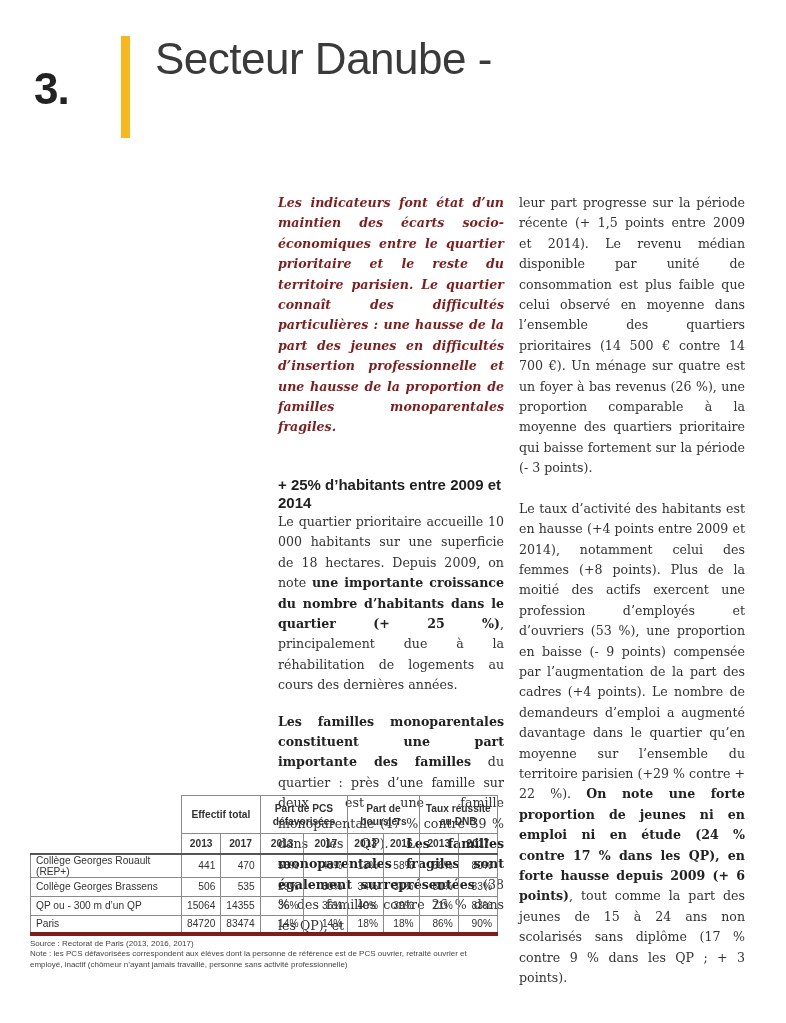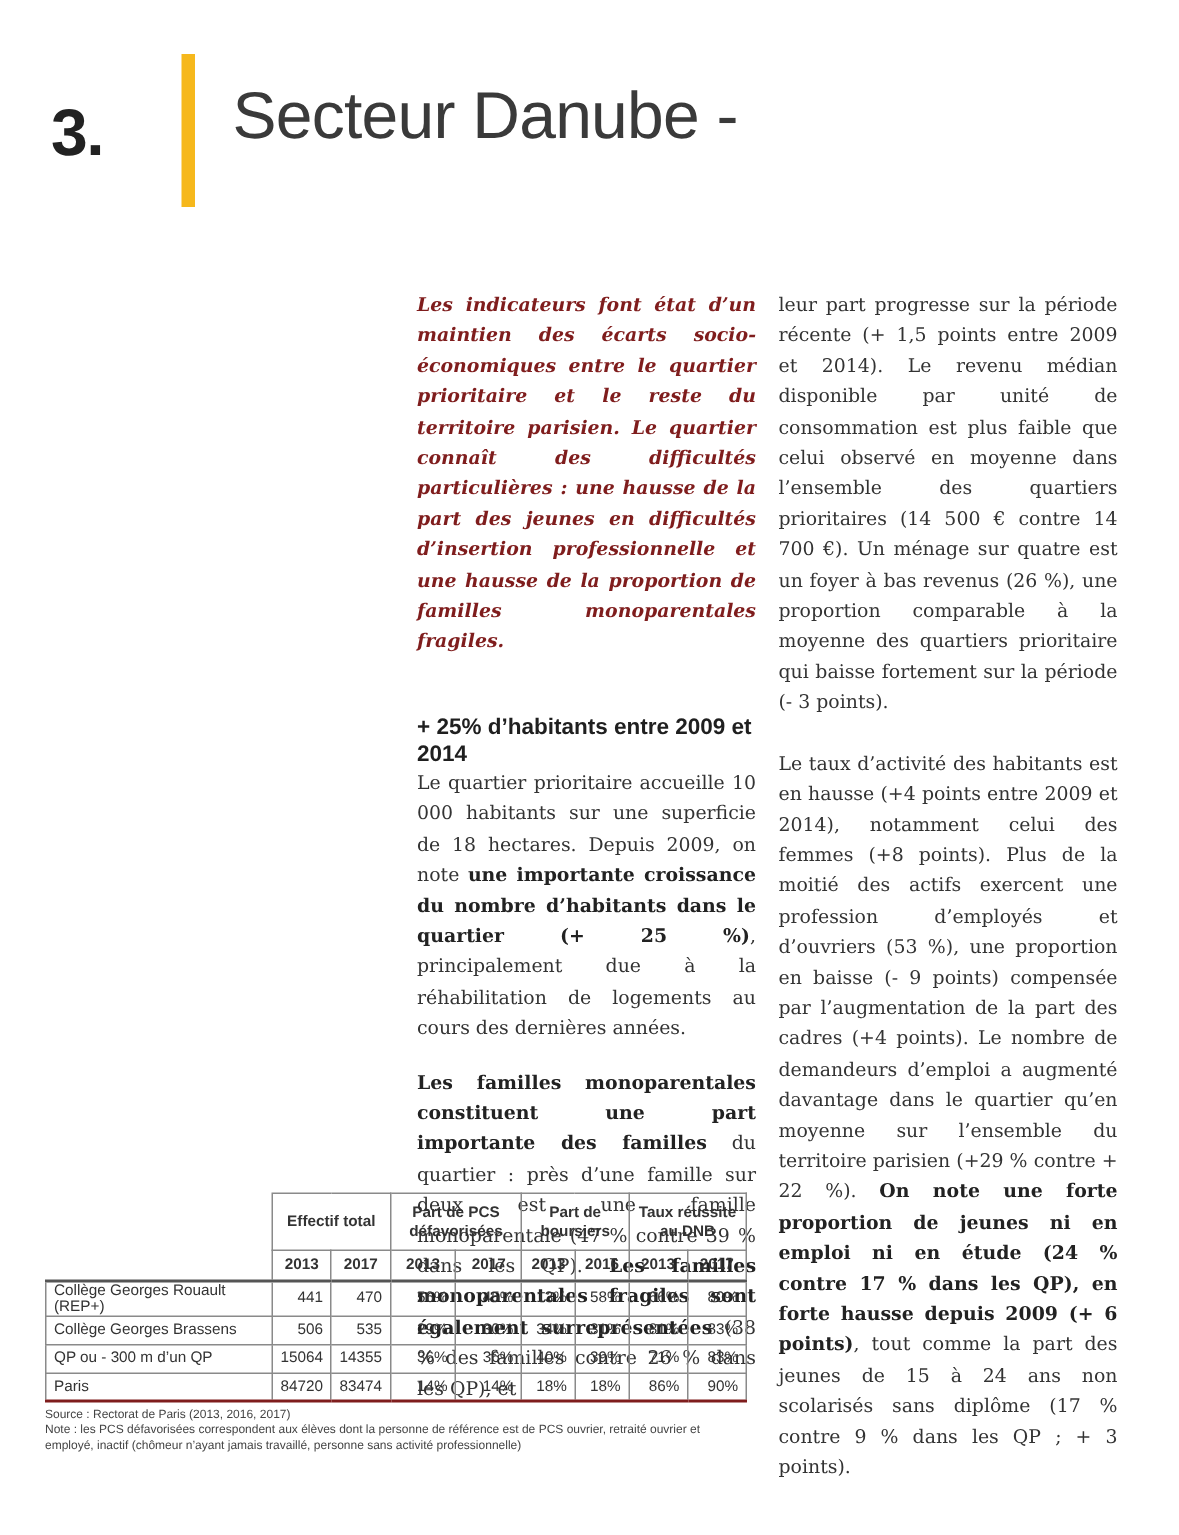--- a/index.html
+++ b/index.html
@@ -13,21 +13,21 @@
   }
   .accent-bar {
     position: absolute; left: 121px; top: 36px; width: 9px; height: 102px;
     background: #f6b81c;
   }
   .page-title {
     position: absolute; left: 155px; top: 33px;
     font-family: "Liberation Sans", sans-serif; font-weight: 300;
     font-size: 44px; line-height: 52px; color: #3a3a3a; letter-spacing: -0.5px;
   }
-  .page-title span { display: block; margin-top: 19px; }
+  .page-title span { display: block; }
 
   .col { position: absolute; width: 226px; font-size: 12.6px; line-height: 20.4px; text-align: justify; color: #333; }
   .col-left { left: 278px; top: 193px; }
   .col-right { left: 519px; top: 193px; }
 
   .intro { font-style: italic; font-weight: 700; color: #7f1d1d; }
   .subhead {
     font-family: "Liberation Sans", sans-serif; font-weight: 700;
     font-size: 15px; line-height: 18px; color: #1f1f1f; text-align: left;
   }
@@ -44,21 +44,21 @@
   }
   table { border-collapse: collapse; width: 100%; font-family: "Liberation Sans", sans-serif; font-size: 10.2px; color: #333; }
   th, td { border: 1px solid #8a8a8a; }
   th { font-weight: 700; text-align: center; line-height: 13px; padding: 2px 2px; }
   thead tr.group th { height: 38px; }
   thead tr.years th { height: 20px; }
   th.empty { border-top: none; border-left: none; border-bottom: 2px solid #555; }
   thead tr.years th { border-bottom: 2px solid #555; }
   td { height: 19px; padding: 0 5px; text-align: right; }
   td.label { text-align: left; width: 151px; }
-  tbody tr:last-child td { border-bottom: 2px solid #7f1d1d; }
+  tbody tr:last-child td { border-bottom: 4px solid #7f1d1d; }
   .source { font-family: "Liberation Sans", sans-serif; font-size: 8px; line-height: 10.4px; color: #444; margin-top: 3px; }
 </style>
 </head>
 <body>
 
 <div class="section-number">3.</div>
 <div class="accent-bar"></div>
 <h1 class="page-title">
   <span>Secteur Danube -</span>
 </h1>

